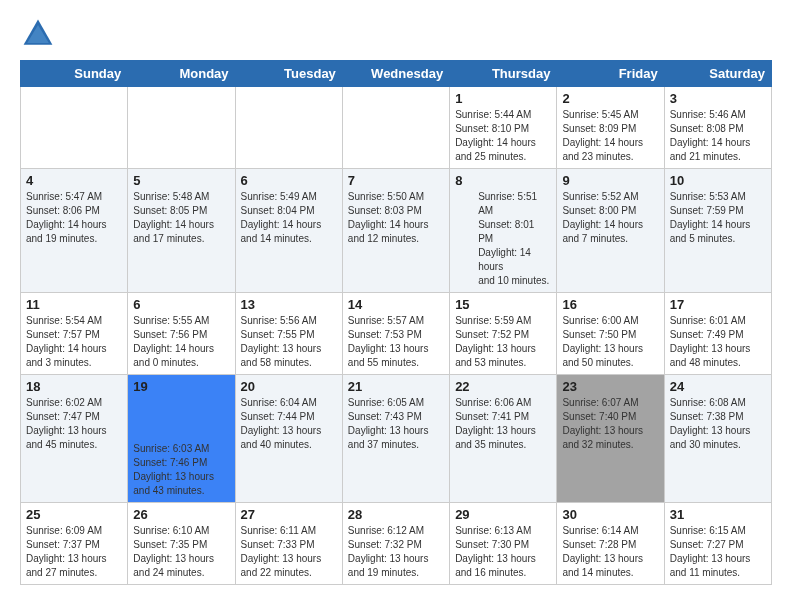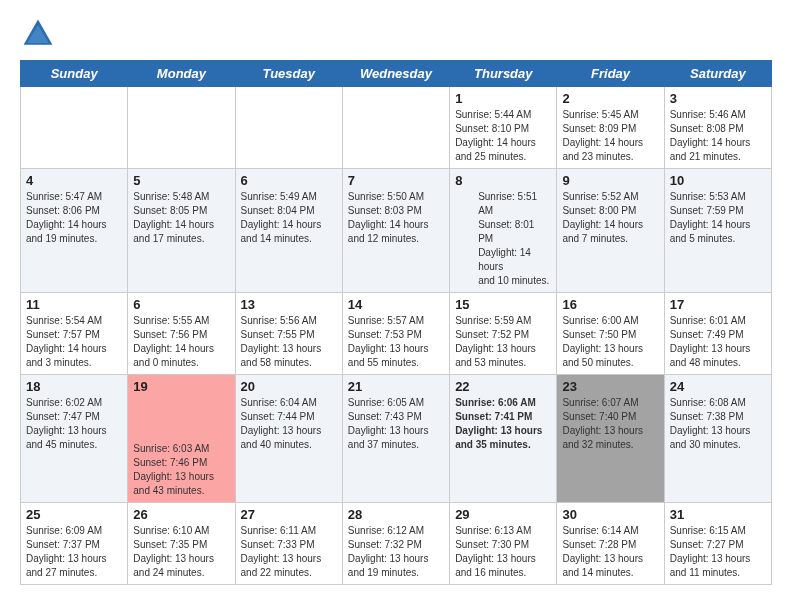--- a/index.html
+++ b/index.html
@@ -51,26 +51,25 @@
       margin-top: 2px;
     }
     .calendar-table {
       width: 100%;
       border-collapse: collapse;
       margin-top: 8px;
     }
     .calendar-table th {
       background-color: #2b6cb0;
       color: #fff;
-      text-align: center;
+      text-align: right;
       padding: 5px 6px;
       font-size: 13px;
       font-weight: bold;
       border: 1px solid #2b6cb0;
-      font-style: italic;
     }
     .calendar-table td {
       border: 1px solid #ccc;
       vertical-align: top;
       padding: 4px 5px;
       width: calc(100% / 7);
       min-height: 80px;
       background: #fff;
       font-size: 11px;
       color: #333;
@@ -257,21 +256,21 @@
           </td>
         </tr>
         <tr>
           <td style="background: rgb(240, 244, 248); margin-top: 20px;">
             <div class="day-number">18</div>
             <div class="day-info" style="white-space: pre-line;">Sunrise: 6:02 AM
 Sunset: 7:47 PM
 Daylight: 13 hours
 and 45 minutes.</div>
           </td>
-          <td style="background: #fca5a5;">
+          <td style="background: #3b82f6;">
             <div class="day-number">19</div>
             <div class="day-info" style="white-space: pre-line; margin-top: 48px;">Sunrise: 6:03 AM
 Sunset: 7:46 PM
 Daylight: 13 hours
 and 43 minutes.</div>
           </td>
           <td style="background: rgb(240, 244, 248);">
             <div class="day-number">20</div>
             <div class="day-info" style="white-space: pre-line;">Sunrise: 6:04 AM
 Sunset: 7:44 PM
@@ -280,21 +279,21 @@
           </td>
           <td style="background: rgb(240, 244, 248);">
             <div class="day-number">21</div>
             <div class="day-info" style="white-space: pre-line;">Sunrise: 6:05 AM
 Sunset: 7:43 PM
 Daylight: 13 hours
 and 37 minutes.</div>
           </td>
           <td style="background: rgb(240, 244, 248);">
             <div class="day-number">22</div>
-            <div class="day-info" style="white-space: pre-line; font-weight: bold;">Sunrise: 6:06 AM
+            <div class="day-info" style="white-space: pre-line;">Sunrise: 6:06 AM
 Sunset: 7:41 PM
 Daylight: 13 hours
 and 35 minutes.</div>
           </td>
           <td style="background: #a3a3a3;">
             <div class="day-number">23</div>
             <div class="day-info" style="white-space: pre-line;">Sunrise: 6:07 AM
 Sunset: 7:40 PM
 Daylight: 13 hours
 and 32 minutes.</div>

